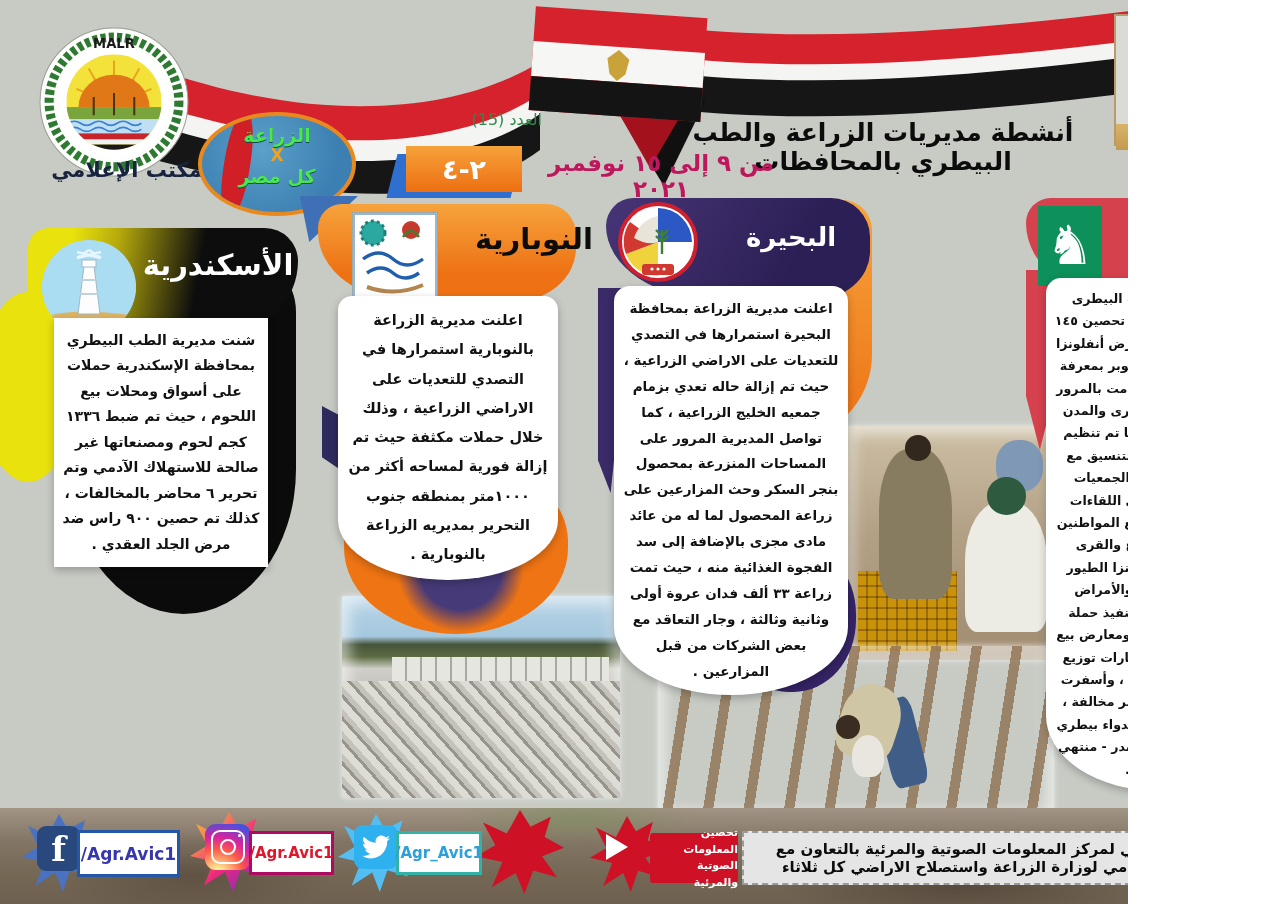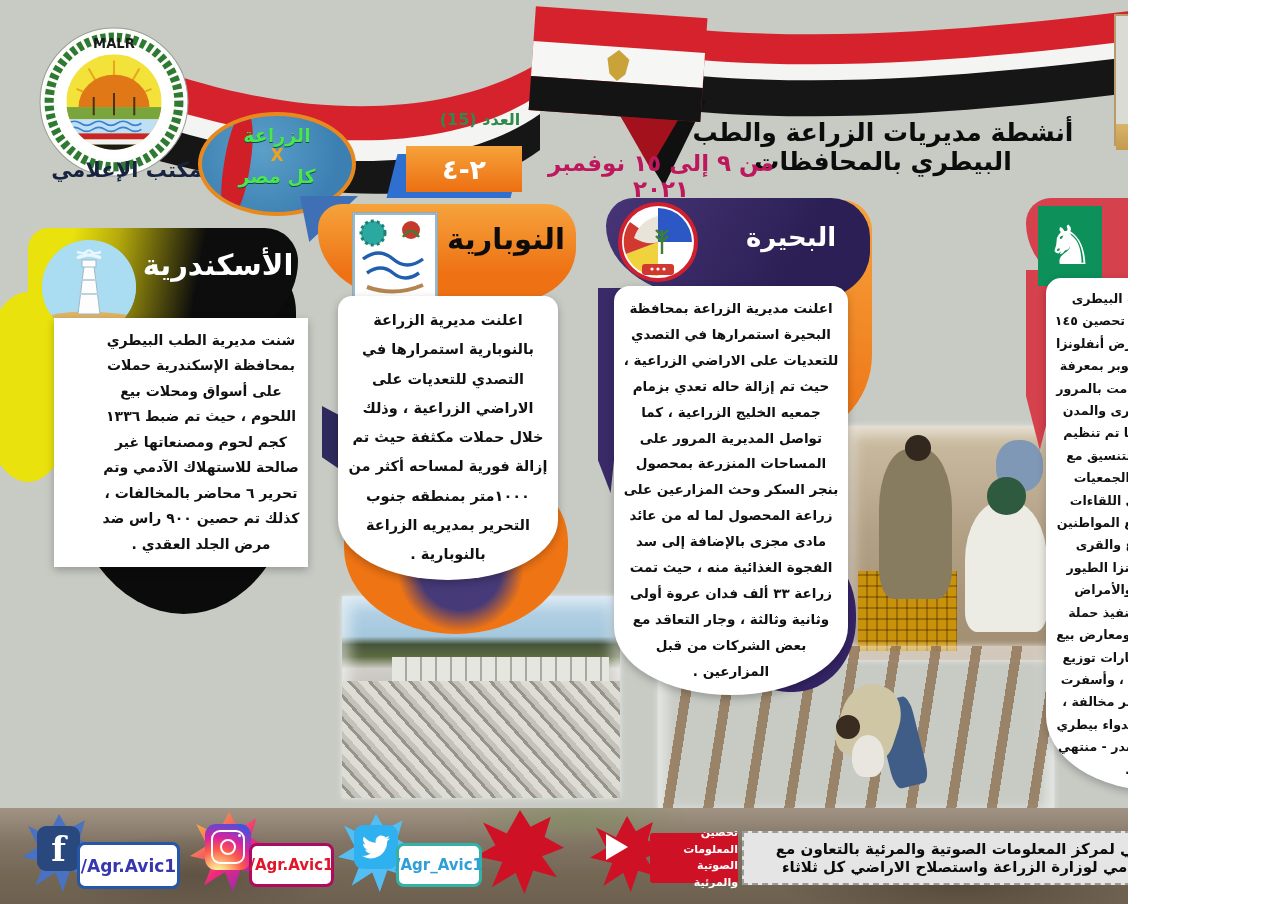--- a/index.html
+++ b/index.html
@@ -13,22 +13,22 @@
   .office-label{left:6px;top:158px;width:212px;font-weight:bold;
     font-size:21px;color:#17233f;z-index:3;}
   .slogan{left:198px;top:112px;width:150px;height:96px;border-radius:50%;
     background:radial-gradient(circle at 40% 35%,#5aa0c8,#3c7fb2 70%);
     border:4px solid #e8891e;z-index:3;overflow:hidden;text-align:center;}
   .slogan::before{content:"";position:absolute;left:22px;top:-6px;width:26px;height:110px;
     background:#d01f26;border-radius:50% / 46%;transform:rotate(9deg);}
   .slogan .l1,.slogan .l3{color:#49e84c;font-weight:bold;font-size:19px;text-shadow:0 1px 0 #145;position:relative;}
   .slogan .l1{margin-top:8px;}
   .slogan .l2{color:#f0a21a;font-weight:bold;font-size:17px;line-height:1.1;position:relative;}
-  .issue{left:418px;top:110px;width:124px;text-align:center;color:#2f8b4d;
-    font-weight:bold;font-size:16px;z-index:3;}
+  .issue{left:418px;top:110px;width:124px;color:#2f8b4d;
+    font-weight:normal;font-size:16px;z-index:3;}
   .edition-blue{left:392px;top:154px;width:124px;height:44px;background:#2f6fd0;
     transform:skewX(-14deg);z-index:2;}
   .edition{left:406px;top:146px;width:116px;height:46px;z-index:3;
     background:linear-gradient(#f6a23a,#ed6f12);display:flex;align-items:center;
     justify-content:center;color:#fff;font-weight:bold;font-size:27px;}
   .main-title{left:648px;top:118px;width:470px;text-align:center;font-weight:bold;
     font-size:25px;color:#0c0c0c;z-index:3;}
   .date-range{left:516px;top:150px;width:290px;text-align:center;color:#be185d;
     font-weight:bold;font-size:23px;z-index:3;}
   .avic{left:1114px;top:14px;width:152px;height:128px;background:#dadbd5;
@@ -46,28 +46,28 @@
     border-radius:50%;z-index:3;}
   .alex-black{left:62px;top:252px;width:234px;height:362px;background:#0b0b0b;
     border-radius:20px 60px 48% 52% / 20px 60px 40% 46%;z-index:4;}
   .alex-header{left:28px;top:228px;width:270px;height:104px;z-index:5;
     background:linear-gradient(100deg,#e9e20d 16%,#b5a90c 32%,#0d0d0d 62%);
     border-radius:26px 42px 90px 22px;}
   .alex-title{left:138px;top:248px;width:160px;text-align:center;color:#fff;
     font-weight:bold;font-size:29px;z-index:6;}
   .alex-circle{left:42px;top:240px;width:94px;height:94px;border-radius:50%;
     overflow:hidden;z-index:6;background:#aadcf2;}
-  .alex-panel{left:54px;top:318px;width:214px;font-size:14px;line-height:1.82;padding-left:40px;}
+  .alex-panel{left:54px;top:318px;width:214px;font-size:14px;line-height:1.82;}
   
   .nub-wedge{left:300px;top:196px;width:58px;height:46px;background:#3f6fb5;
     clip-path:polygon(0 0,100% 0,16% 100%);z-index:3;}
   .nub-header{left:318px;top:204px;width:258px;height:98px;z-index:5;
     background:linear-gradient(180deg,#f6a33c,#ee7214 70%);
     border-radius:24px 30px 64px 95px / 24px 30px 54px 70px;}
-  .nub-title{left:436px;top:222px;width:140px;text-align:center;color:#0c0c0c;
+  .nub-title{left:464px;top:222px;width:140px;text-align:center;color:#0c0c0c;
     font-weight:bold;font-size:29px;z-index:6;}
   .nub-logo{left:352px;top:212px;width:84px;height:86px;background:#fff;
     border:1px solid #9aa;z-index:6;}
   .nub-navy{left:322px;top:406px;width:34px;height:64px;background:#2e2a5e;
     clip-path:polygon(0 0,100% 28%,55% 100%,0 80%);z-index:4;}
   .nub-orange{left:344px;top:462px;width:224px;height:172px;z-index:5;
     background:radial-gradient(circle at 52% 62%,#463a78 0 26%,#ef7414 40%),#ef7414;
     border-radius:46% 46% 50% 50%;}
   .nub-panel{left:338px;top:296px;width:220px;font-size:14.5px;line-height:2.02;
     border-radius:14px 14px 110px 110px / 14px 14px 60px 60px;}
@@ -165,21 +165,21 @@
     border:2.5px solid #fff;border-radius:50%;}
   .ig-inner::after{content:"";position:absolute;right:2px;top:2px;width:3px;height:3px;
     background:#fff;border-radius:50%;}
   .tw-icon{left:354px;top:825px;width:44px;height:44px;background:#2fb1f0;border-radius:9px;}
   .yt-play1{left:493px;top:828px;width:52px;height:39px;background:#fff;border-radius:9px;}
   .yt-play1::before{content:"";position:absolute;left:18px;top:9px;border-left:18px solid #cf1125;
     border-top:10px solid transparent;border-bottom:10px solid transparent;}
   .yt-play2{left:606px;top:834px;width:0;height:0;border-left:22px solid #fff;
     border-top:13px solid transparent;border-bottom:13px solid transparent;z-index:10;}
   .pill{z-index:10;background:#fff;display:flex;align-items:center;justify-content:center;
-    font-weight:bold;border-radius:8px;margin-top:12px;}
+    font-weight:bold;border-radius:0;}
   .pill-fb{left:77px;top:830px;width:97px;height:41px;border:3px solid #2458a6;
     color:#3636ae;font-size:17px;}
   .pill-ig{left:249px;top:831px;width:79px;height:38px;border:3px solid #ae0a60;
     color:#e0162b;font-size:15px;}
   .pill-tw{left:396px;top:831px;width:80px;height:38px;border:3px solid #33b3a7;
     color:#2f9fd8;font-size:15px;}
   .yt-label{left:650px;top:833px;width:88px;height:50px;background:#cf1125;z-index:10;
     color:#fff;font-weight:bold;font-size:11px;display:flex;flex-direction:column;
     align-items:center;justify-content:center;line-height:1.5;border-radius:3px;}
   .note{left:742px;top:831px;width:520px;height:54px;background:#e5e5e5;z-index:10;

